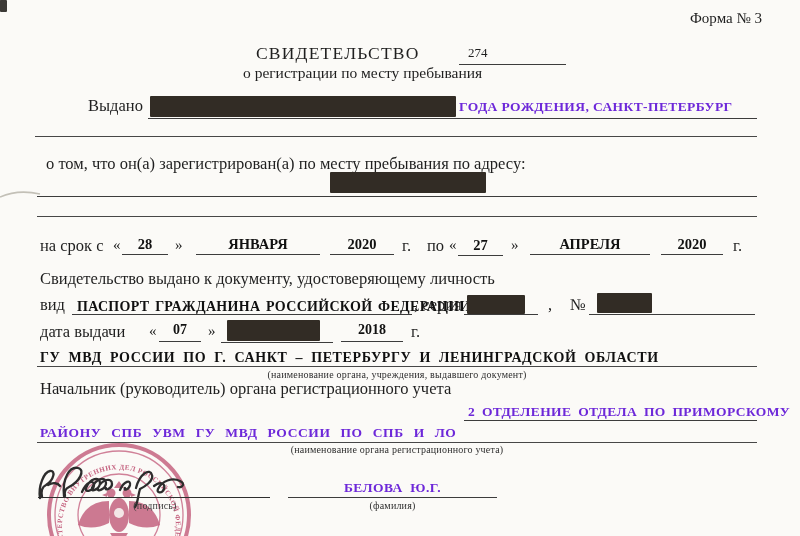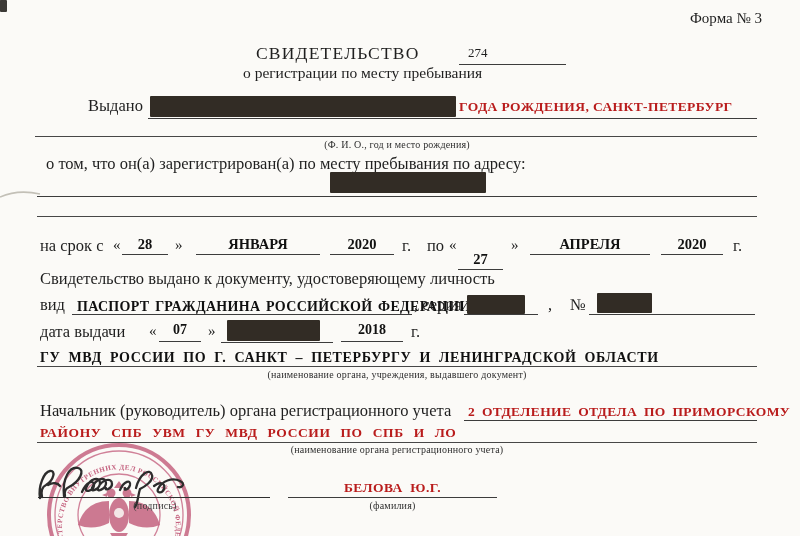--- a/index.html
+++ b/index.html
@@ -3,21 +3,21 @@
 <meta charset="utf-8">
 <style>
   html,body{margin:0;padding:0;background:#e8e6e1;}
   #page{
     position:relative;width:800px;height:536px;overflow:hidden;
     background:#fbfaf7;
     font-family:"Liberation Serif","DejaVu Serif",serif;
     color:#1f1f1f;
   }
   .t{position:absolute;white-space:nowrap;font-size:16.5px;line-height:1.1;}
-  .small-bold{font-size:13.5px;font-weight:bold;letter-spacing:.4px;color:#b91c1c;}
+  .small-bold{font-size:13.5px;font-weight:bold;letter-spacing:.4px;color:#6d28d9;}
   .cond{font-size:14px;font-weight:bold;letter-spacing:.6px;word-spacing:4px;color:#101010;}
   .cap{position:absolute;font-size:10px;color:#2e2e2e;text-align:center;letter-spacing:.2px;}
   .line{position:absolute;border-top:1.5px solid #3c3c3c;height:0;}
   .rule{position:absolute;border-top:1.6px solid #474747;height:0;}
   .bar{position:absolute;background:#322c25;border-radius:1px;}
   .cell{position:absolute;border-bottom:1.5px solid #3c3c3c;text-align:center;
         font-size:14.5px;font-weight:bold;color:#111;}
   .quote{font-size:15px;}
   .center{text-align:center;}
   svg{position:absolute;overflow:visible;}
@@ -39,38 +39,37 @@
   <div class="t" style="left:468px;top:46px;font-size:13px;">274</div>
   <div class="line" style="left:459px;top:64px;width:107px;"></div>
   <div class="t" style="left:243px;top:64px;font-size:15.5px;">о регистрации по месту пребывания</div>
 
   <div class="t" style="left:88px;top:97px;">Выдано</div>
   <div class="bar" style="left:150px;top:96px;width:306px;height:21px;"></div>
   <div class="t small-bold" style="left:459px;top:100px;">ГОДА РОЖДЕНИЯ, САНКТ-ПЕТЕРБУРГ</div>
   <div class="line" style="left:148px;top:118px;width:609px;"></div>
 
   <div class="rule" style="left:35px;top:136px;width:722px;"></div>
-  <div class="cap" style="left:97px;top:139px;width:600px;">(Ф. И. О., год и место рождения)</div>
 
   <div class="t" style="left:46px;top:155px;">о том, что он(а) зарегистрирован(а) по месту пребывания по адресу:</div>
   <div class="bar" style="left:330px;top:172px;width:156px;height:21px;"></div>
   <div class="line" style="left:37px;top:196px;width:720px;"></div>
 
   <div class="rule" style="left:37px;top:216px;width:720px;"></div>
 
   <div class="t" style="left:40px;top:237px;">на срок с</div>
   <div class="t quote" style="left:113px;top:237px;">«</div>
   <div class="cell" style="left:122px;top:236px;width:46px;height:18px;">28</div>
   <div class="t quote" style="left:175px;top:237px;">»</div>
   <div class="cell" style="left:196px;top:236px;width:124px;height:18px;">ЯНВАРЯ</div>
   <div class="cell" style="left:330px;top:236px;width:64px;height:18px;">2020</div>
   <div class="t" style="left:402px;top:237px;">г.</div>
   <div class="t" style="left:427px;top:237px;">по</div>
   <div class="t quote" style="left:449px;top:237px;">«</div>
-  <div class="cell" style="left:458px;top:251px;width:45px;height:18px;text-align:center;">27</div>
+  <div class="cell" style="left:458px;top:237px;width:45px;height:18px;text-align:center;">27</div>
   <div class="t quote" style="left:511px;top:237px;">»</div>
   <div class="cell" style="left:530px;top:236px;width:120px;height:18px;">АПРЕЛЯ</div>
   <div class="cell" style="left:661px;top:236px;width:62px;height:18px;">2020</div>
   <div class="t" style="left:733px;top:237px;">г.</div>
 
   <div class="t" style="left:40px;top:270px;">Свидетельство выдано к документу, удостоверяющему личность</div>
 
   <div class="t" style="left:40px;top:296px;">вид</div>
   <div class="t cond" style="left:77px;top:299px;letter-spacing:.3px;word-spacing:2px;">ПАСПОРТ ГРАЖДАНИНА РОССИЙСКОЙ ФЕДЕРАЦИИ</div>
   <div class="line" style="left:72px;top:314px;width:340px;"></div>
@@ -88,21 +87,21 @@
   <div class="t quote" style="left:208px;top:323px;">»</div>
   <div class="line" style="left:221px;top:342px;width:112px;"></div>
   <div class="bar" style="left:227px;top:320px;width:93px;height:21px;"></div>
   <div class="cell" style="left:341px;top:322px;width:62px;height:19px;font-size:14px;">2018</div>
   <div class="t" style="left:411px;top:323px;">г.</div>
 
   <div class="t cond" style="left:40px;top:350px;">ГУ МВД РОССИИ ПО Г. САНКТ – ПЕТЕРБУРГУ И ЛЕНИНГРАДСКОЙ ОБЛАСТИ</div>
   <div class="rule" style="left:37px;top:366px;width:720px;"></div>
   <div class="cap" style="left:97px;top:369px;width:600px;">(наименование органа, учреждения, выдавшего документ)</div>
 
-  <div class="t" style="left:40px;top:402px;">Начальник (руководитель) органа регистрационного учета</div>
+  <div class="t" style="left:40px;top:380px;">Начальник (руководитель) органа регистрационного учета</div>
   <div class="t small-bold" style="left:468px;top:405px;word-spacing:3px;">2 ОТДЕЛЕНИЕ ОТДЕЛА ПО ПРИМОРСКОМУ</div>
   <div class="line" style="left:464px;top:420px;width:293px;"></div>
   <div class="t small-bold" style="left:40px;top:426px;word-spacing:6px;letter-spacing:.6px;">РАЙОНУ СПБ УВМ ГУ МВД РОССИИ ПО СПБ И ЛО</div>
   <div class="rule" style="left:37px;top:442px;width:720px;"></div>
   <div class="cap" style="left:97px;top:444px;width:600px;text-align:center;">(наименование органа регистрационного учета)</div>
 
   <svg id="stamp" style="left:45px;top:441px;" width="148" height="148" viewBox="0 0 148 148">
     <defs>
       <path id="arcTop" d="M 18,96 A 57,57 0 1 1 130,96" fill="none"></path>
       <path id="arcBottom" d="M 28,99 A 52,52 0 0 0 120,99" fill="none"></path>

